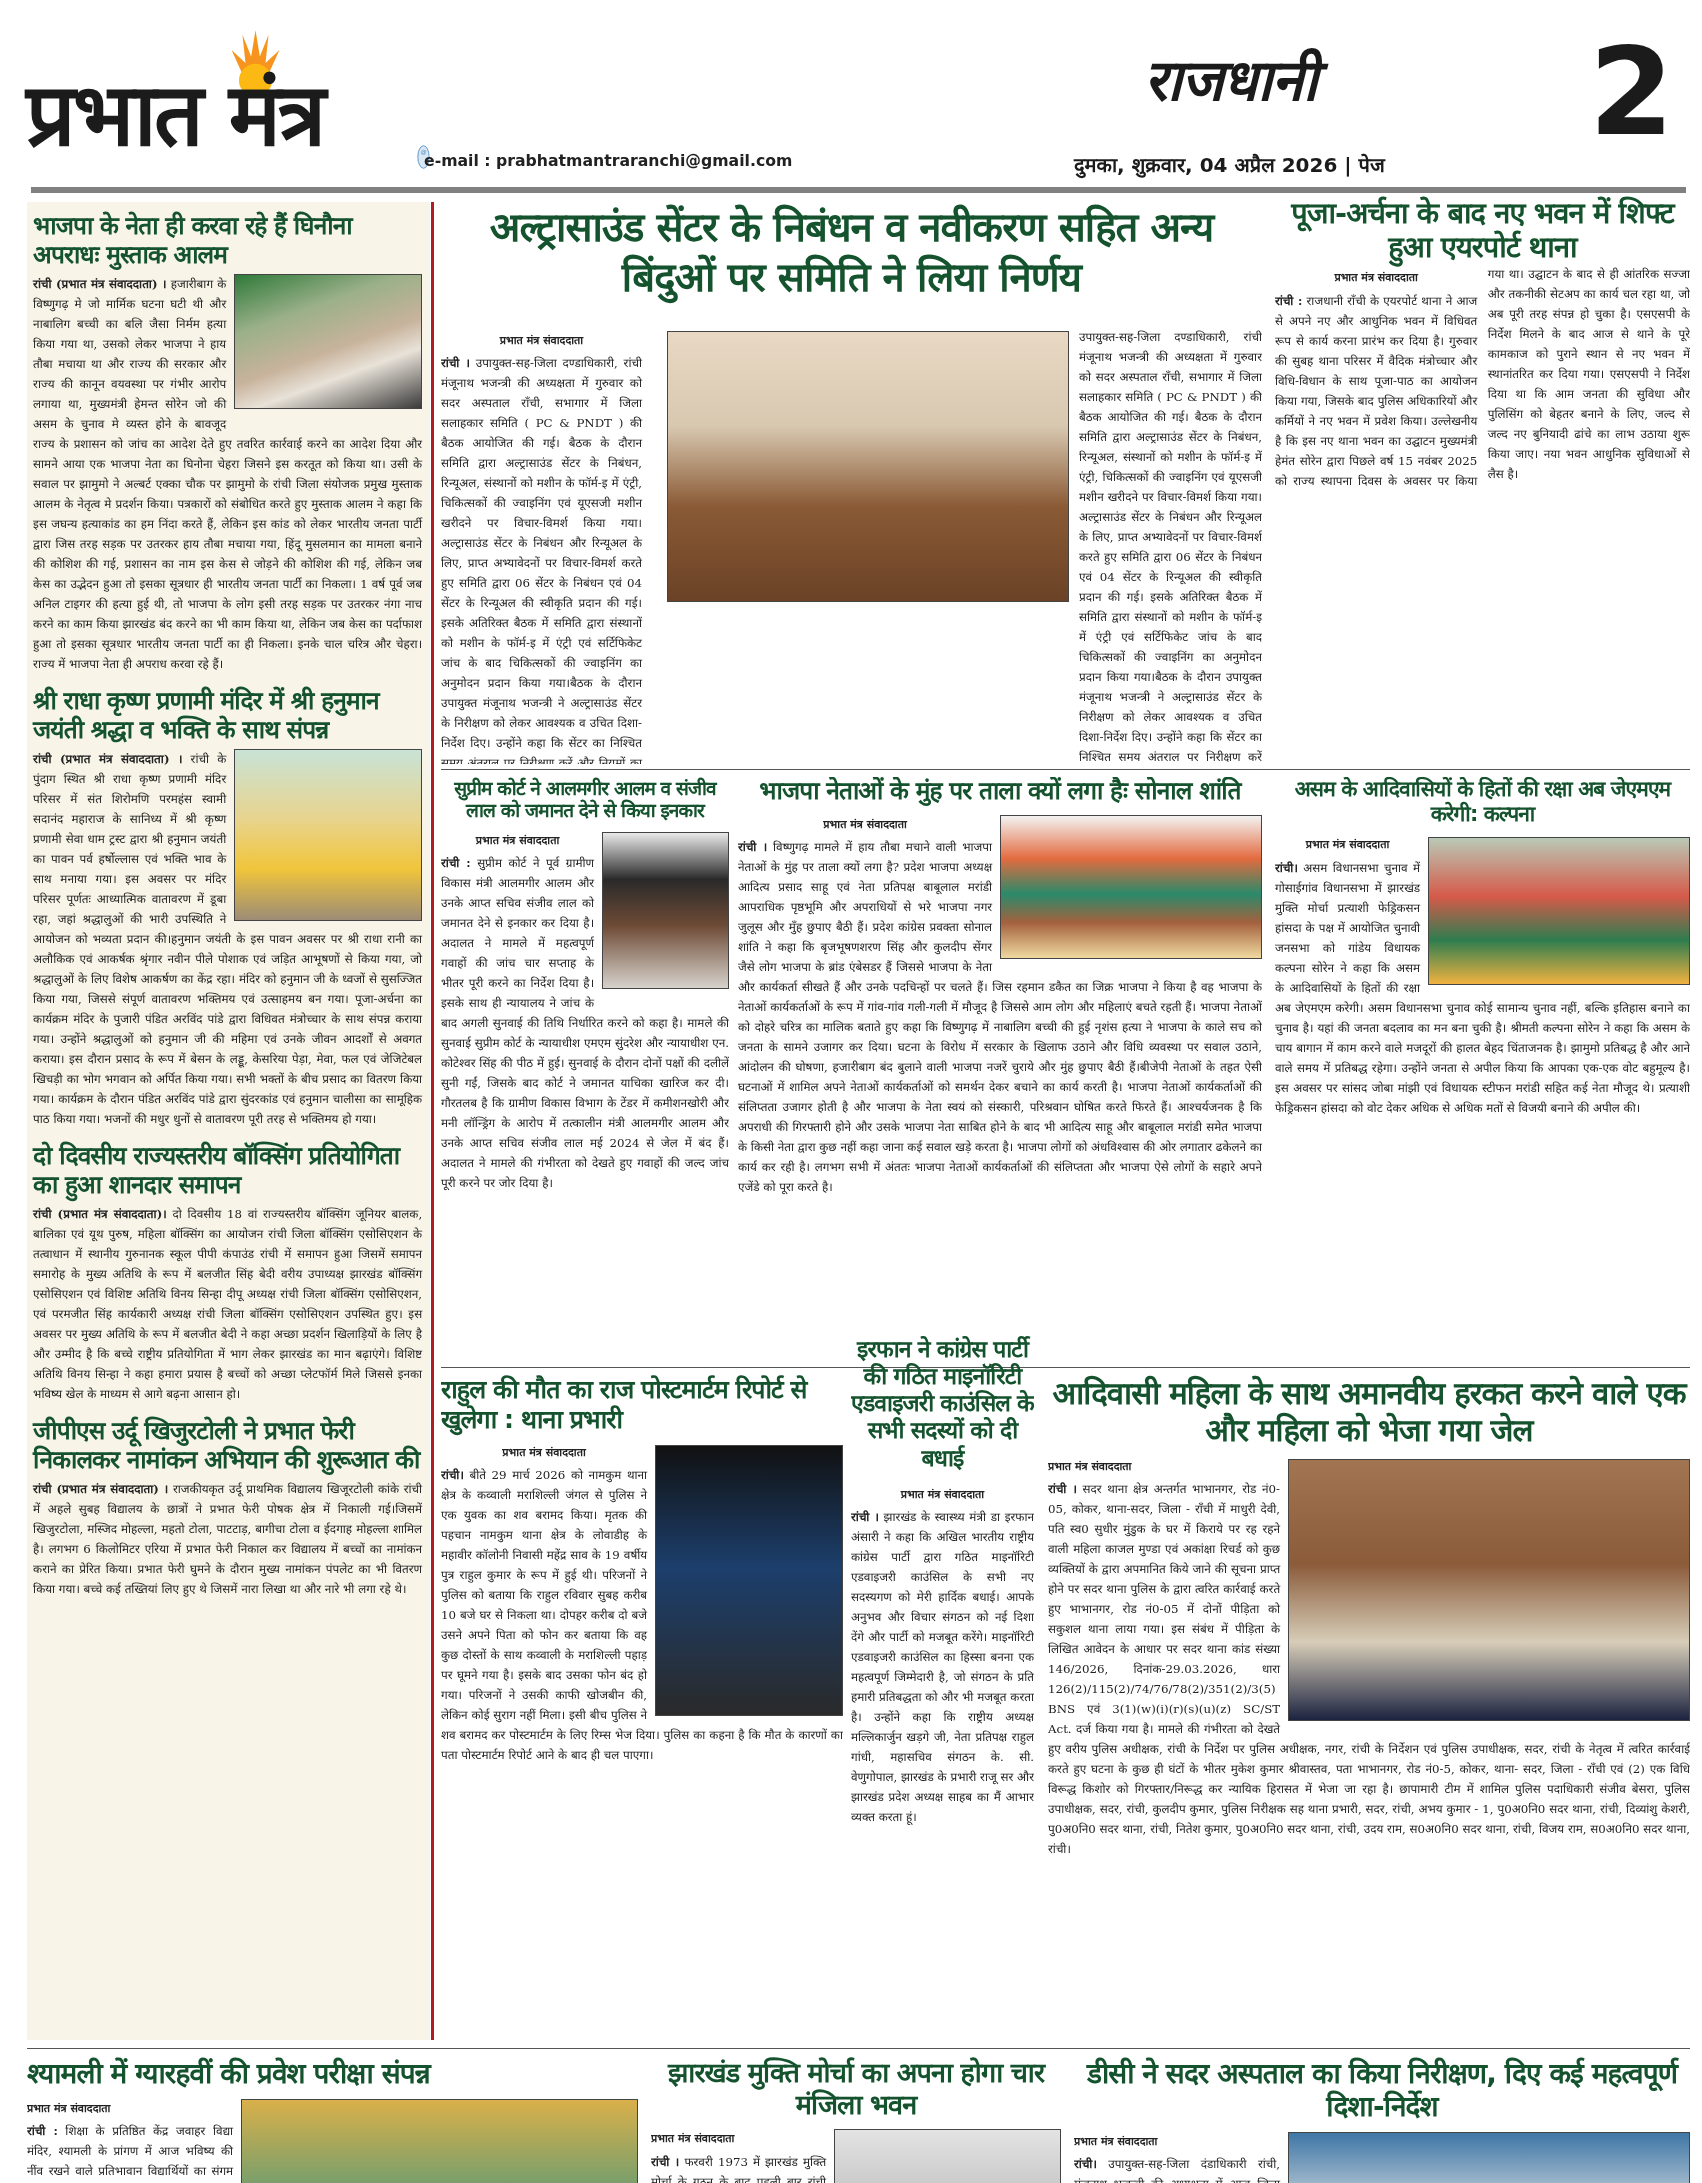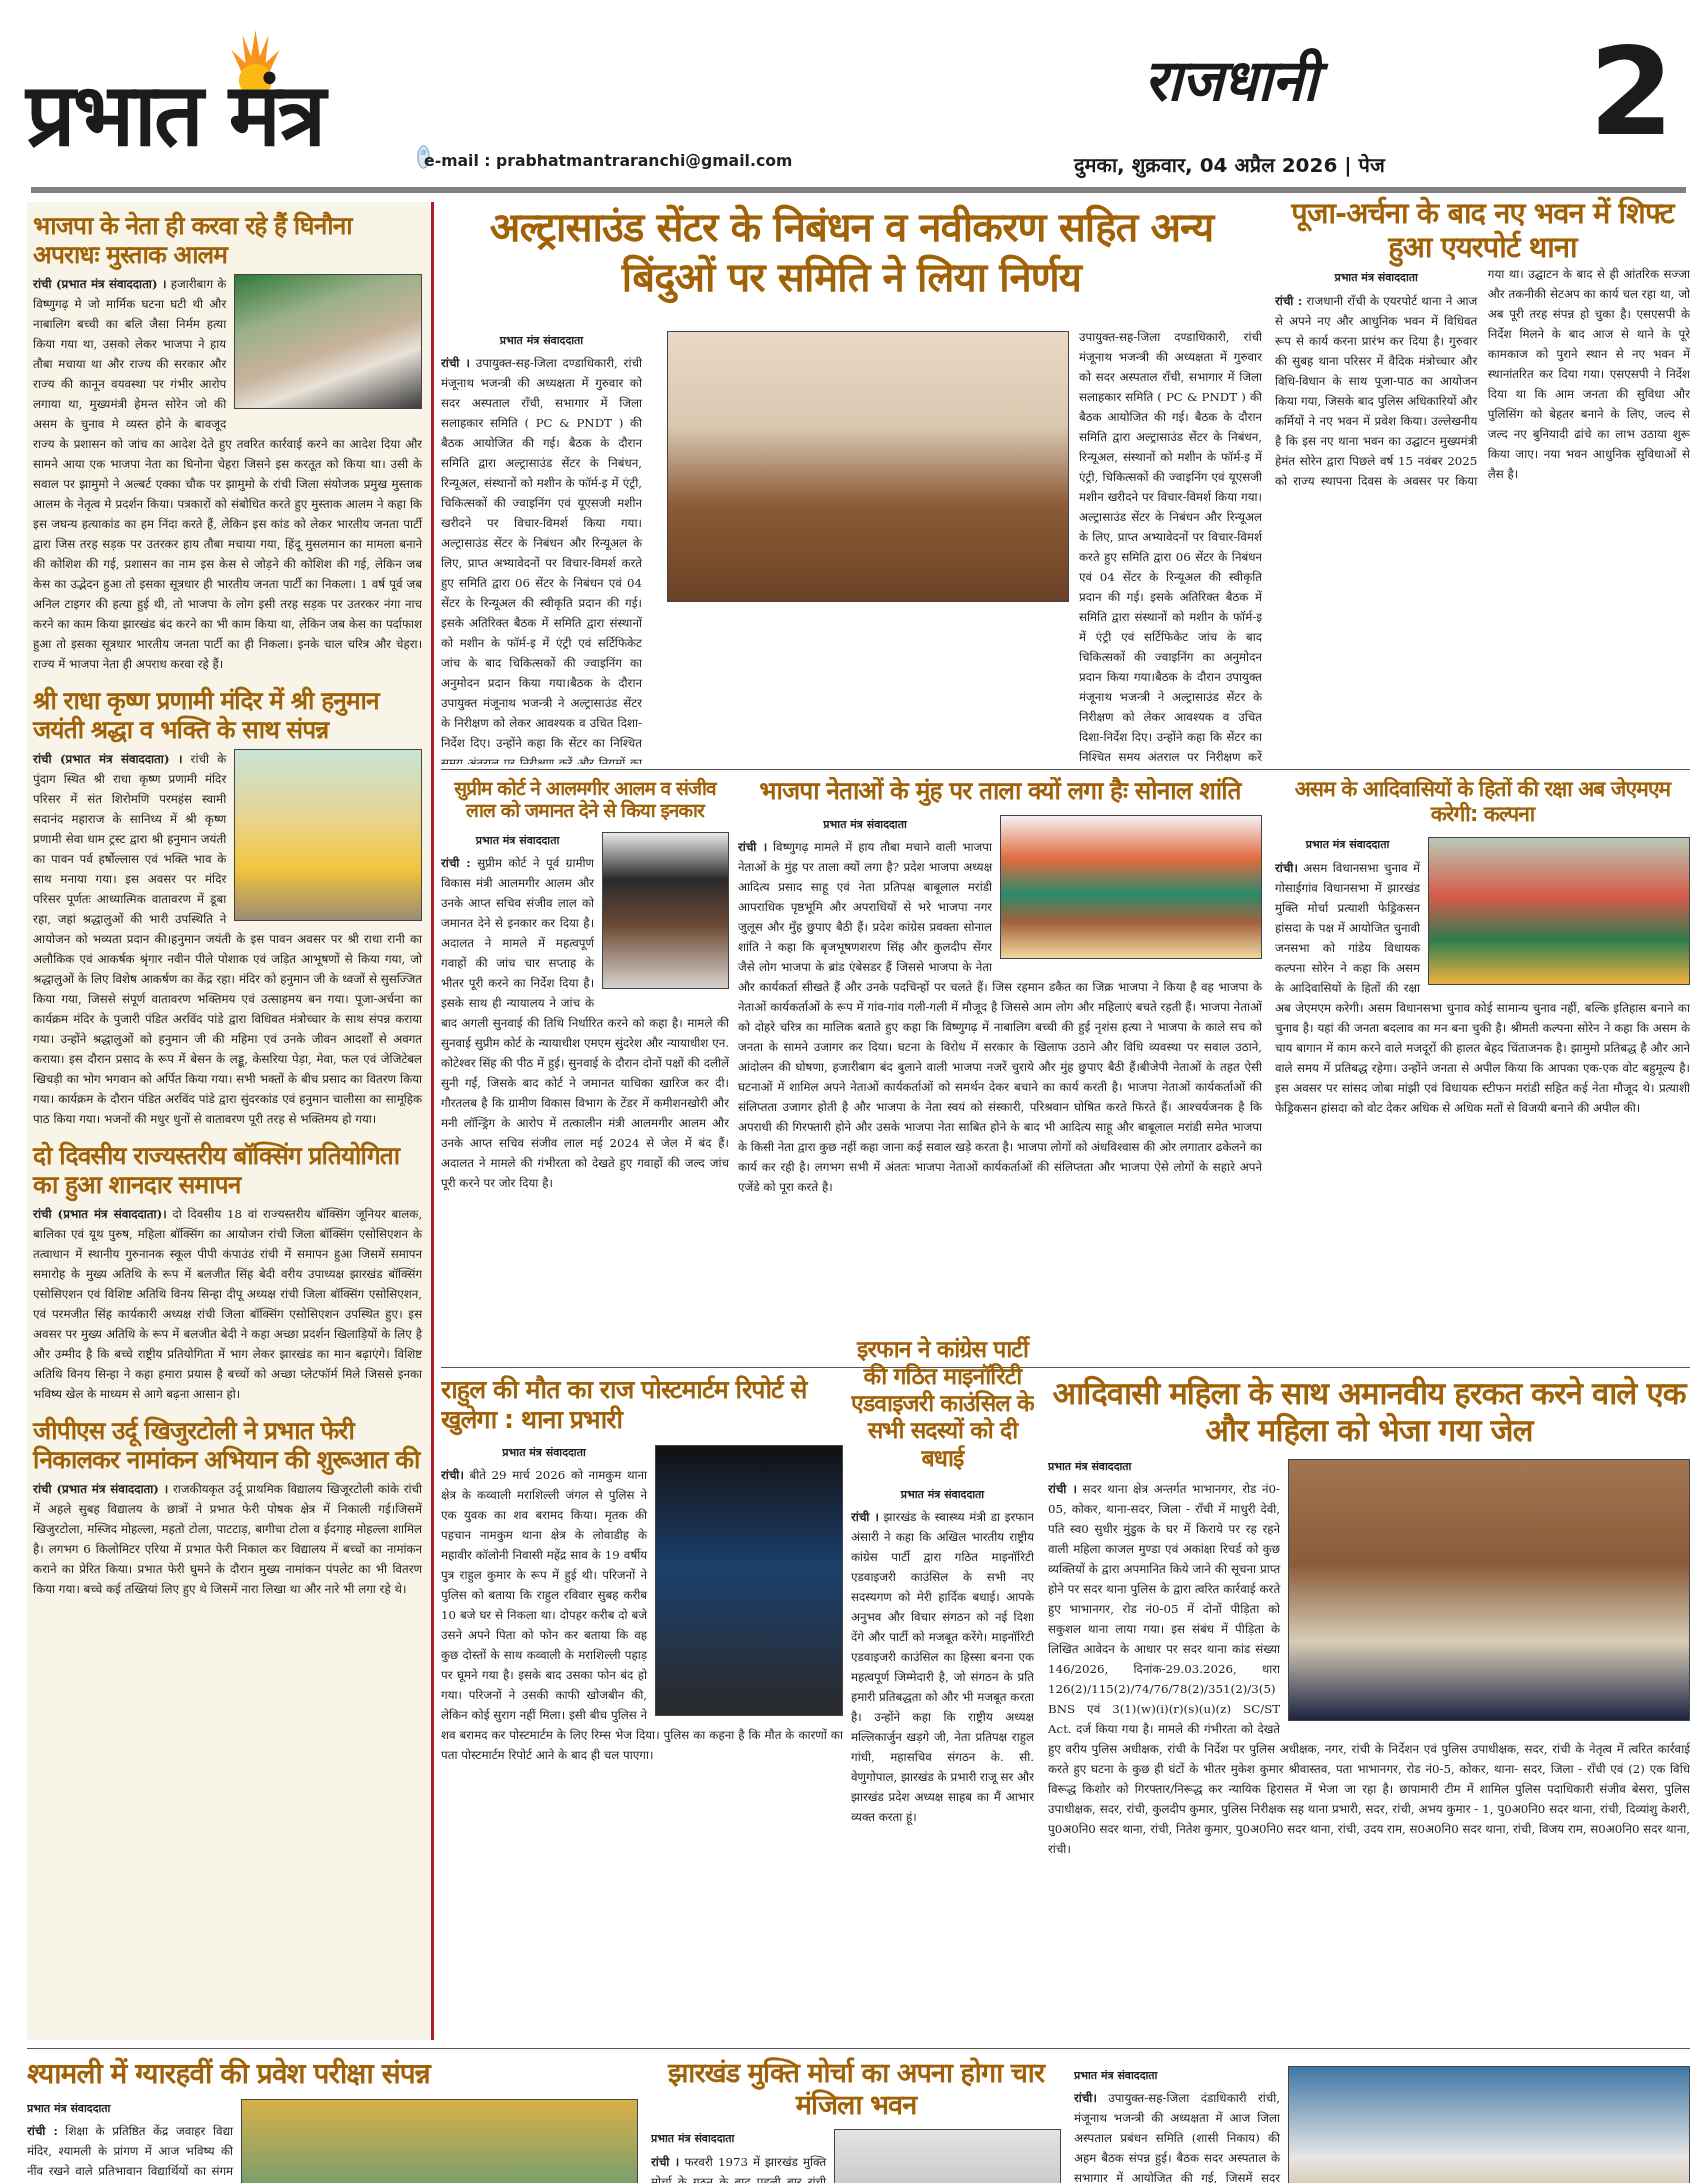--- a/index.html
+++ b/index.html
@@ -1,19 +1,19 @@
 <!DOCTYPE html>
 <html style="font-size:7px"><head>
 <meta charset="utf-8">
 <style>
   * { box-sizing: border-box; margin: 0; padding: 0; }
   html, body { width: 1702px; height: 2682px; background: #ffffff; overflow: hidden; }
   body { font-family: "DejaVu Sans", sans-serif; color: #1a1a1a; position: relative; }
 
-  .hl { font-family: "DejaVu Sans", sans-serif; font-weight: 700; color: #a16207; letter-spacing: -0.9px; line-height: 1.18; }
+  .hl { font-family: "DejaVu Sans", sans-serif; font-weight: 700; color: #14532d; letter-spacing: -0.9px; line-height: 1.18; }
   .body-text { font-family: "DejaVu Serif", serif; font-size: 11.8px; line-height: 20px; color: #222; text-align: justify; }
   .byline { font-family: "DejaVu Sans", sans-serif; font-weight: 700; font-size: 11px; text-align: center; color: #222; margin: 3.5px 0 2.6px; }
   .dateline { font-weight: 700; }
 
   
   #masthead { position: absolute; left: 0; top: 0; width: 1702px; height: 183px; }
   #logo { position: absolute; left: 26px; top: 52px; font-size: 87px; font-weight: 700; color: #1b1b1b; letter-spacing: -2.6px; }
   #sun { position: absolute; left: 227px; top: 26px; width: 57px; height: 74px; }
   #email-icon { position: absolute; left: 417px; top: 144px; width: 13px; height: 26px; }
   #email { position: absolute; left: 424px; top: 151px; font-size: 15.7px; font-weight: 700; color: #222; }
@@ -180,19 +180,20 @@
 <div class="abs" style="left:651px;top:2057px;width:410px;height:568px;overflow:hidden;">
   <div class="hl" style="font-size:27px;text-align:center;">झारखंड मुक्ति मोर्चा का अपना होगा चार मंजिला भवन</div>
   <div class="photo img-jmm" style="width:227px;height:148px;margin-top:8.7px;"></div>
   <div class="body-text" style="margin-top:8.7px;">
     <div class="byline" style="text-align:left;">प्रभात मंत्र संवाददाता</div>
     <span class="dateline">रांची ।</span> <span>फरवरी 1973 में झारखंड मुक्ति मोर्चा के गठन के बाद पहली बार रांची हरिहर सिंह रोड स्थित जोड़ा तालाब के पास झारखंड मुक्ति मोर्चा का अपना चार मंजिला इमारत होगी और इसकी तैयारी जोर-शोर से चल रही है। उम्मीद है कि अगले चार छह महीने में काम पूरा हो जाएगा। यह भवन करीब 3 हजार 2 स्क्वायर फीट में चार मंजिला इमारत पूरी तरह से बन चुका है, फिनिशिंग का काम हो रहा है। ग्राउंड फ्लोर से की भी बेहतर तरीके से बनाया जा रहा है और प्रथम फ्लोर में प्रेस कॉन्फ्रेंस एवं पार्टी पदाधिकारियों के लिए कमरे बनाए गए हैं, तो वहीं दूसरे तल्ले में पार्टी के सभी कार्यालय रहेंगे। तीसरी तल्ले में बड़ा सा मीटिंग हॉल बनाया जा रहा है जिसमें झारखंड मुक्ति मोर्चा के कार्यकर्ताओं की बैठक की व्यवस्था की जाएगी। बताया जा रहा है कि चार मंजिला इमारत बनकर तैयार है, सिर्फ फिनिशिंग का काम बाकी है, जो इसी साल पूरा हो जाएगा। इस इमारत का नींव 2018 में रखी गई थी, पहले यहाँ पर पार्टी का प्रेस कॉन्फ्रेंस होता था। लेकिन 2023 से रांची के हरमू में भवन के विधिवत निर्माण के लिए पिछले तीन साल से निर्माण कार्य चल रहा है। झारखंड मुक्ति मोर्चा का केंद्रीय कार्यालय रांची के हरमू में बने पुराने भवन में है जिसे फिलहाल अपने झारखंड मुक्ति मोर्चा का प्रेस कॉन्फ्रेंस फिलहाल हरमू स्थित किराए के मकान में आयोजित हो रहा है। कभी कभार मुख्यमंत्री आवास में प्रेस कॉन्फ्रेंस का आयोजन किया जाता है।</span>
   </div>
 </div>
 
 <div class="abs" style="left:1074px;top:2057px;width:616px;height:568px;overflow:hidden;">
+  <div class="hl" style="font-size:28px;text-align:center;">डीसी ने सदर अस्पताल का किया निरीक्षण, दिए कई महत्वपूर्ण दिशा-निर्देश</div>
   <div class="photo img-hospital" style="width:402px;height:227px;margin-top:8.7px;"></div>
   <div class="body-text" style="margin-top:8.7px;">
     <div class="byline" style="text-align:left;">प्रभात मंत्र संवाददाता</div>
     <span class="dateline">रांची।</span> <span>उपायुक्त-सह-जिला दंडाधिकारी रांची, मंजूनाथ भजन्त्री की अध्यक्षता में आज जिला अस्पताल प्रबंधन समिति (शासी निकाय) की अहम बैठक संपन्न हुई। बैठक सदर अस्पताल के सभागार में आयोजित की गई, जिसमें सदर अस्पताल को और अधिक आधुनिक, सुविधायुक्त एवं रोगियों के अनुकूल बनाने के लिए अनेक प्रमुख निर्णय लिए गए। बैठक में विधायक, रांची से प्रतिनिधि, नगर आयुक्त के प्रतिनिधि, सिविल सर्जन रांची, डॉ. प्रभात कुमार, जिला जन संपर्क पदाधिकारी रांची, उर्वशी पांडेय, स्वास्थ्य विभाग, बिजली विभाग, पेयजल विभाग एवं भवन निर्माण विभाग के वरीय पदाधिकारी, उपाधीक्षक सदर अस्पताल, रांची तथा समिति के अन्य सदस्यगण उपस्थित रहे। जिसमें कई अहम निर्णय लिए गए। सदर अस्पताल में ढांचा ड्रेनल सुविधा शुरू करने के लिए उपायुक्त स्थान का चयन कर जल्द से जल्द कार्य प्रारंभ करने का निर्देश दिया। इससे गंभीर रोगियों को अब जिला स्तर पर ही उच्च स्तरीय उपचार प्राप्त हो सकेगी और उन्हें बाहर जाने की आवश्यकता नहीं पड़ेगी। मरीजों के परिजनों के लिए एवं उनके सदर अस्पताल तक सुरक्षित परिवहन की व्यवस्था को स्वीकृति दी गई। इससे ग्रामीण क्षेत्रों के मरीजों को बेहतर और समयबद्ध उपचार मिल सकेगा। इस्तेमाल होने वाले उपकरणों की खरीद और प्रक्रिया को मंजूरी दी गई। सभी वर्गों के मरीजों को निष्पक्ष एवं गुणवत्तापूर्ण सेवाएं मिल सकें।</span>
   </div>
 </div>
 
 
 </body></html>

